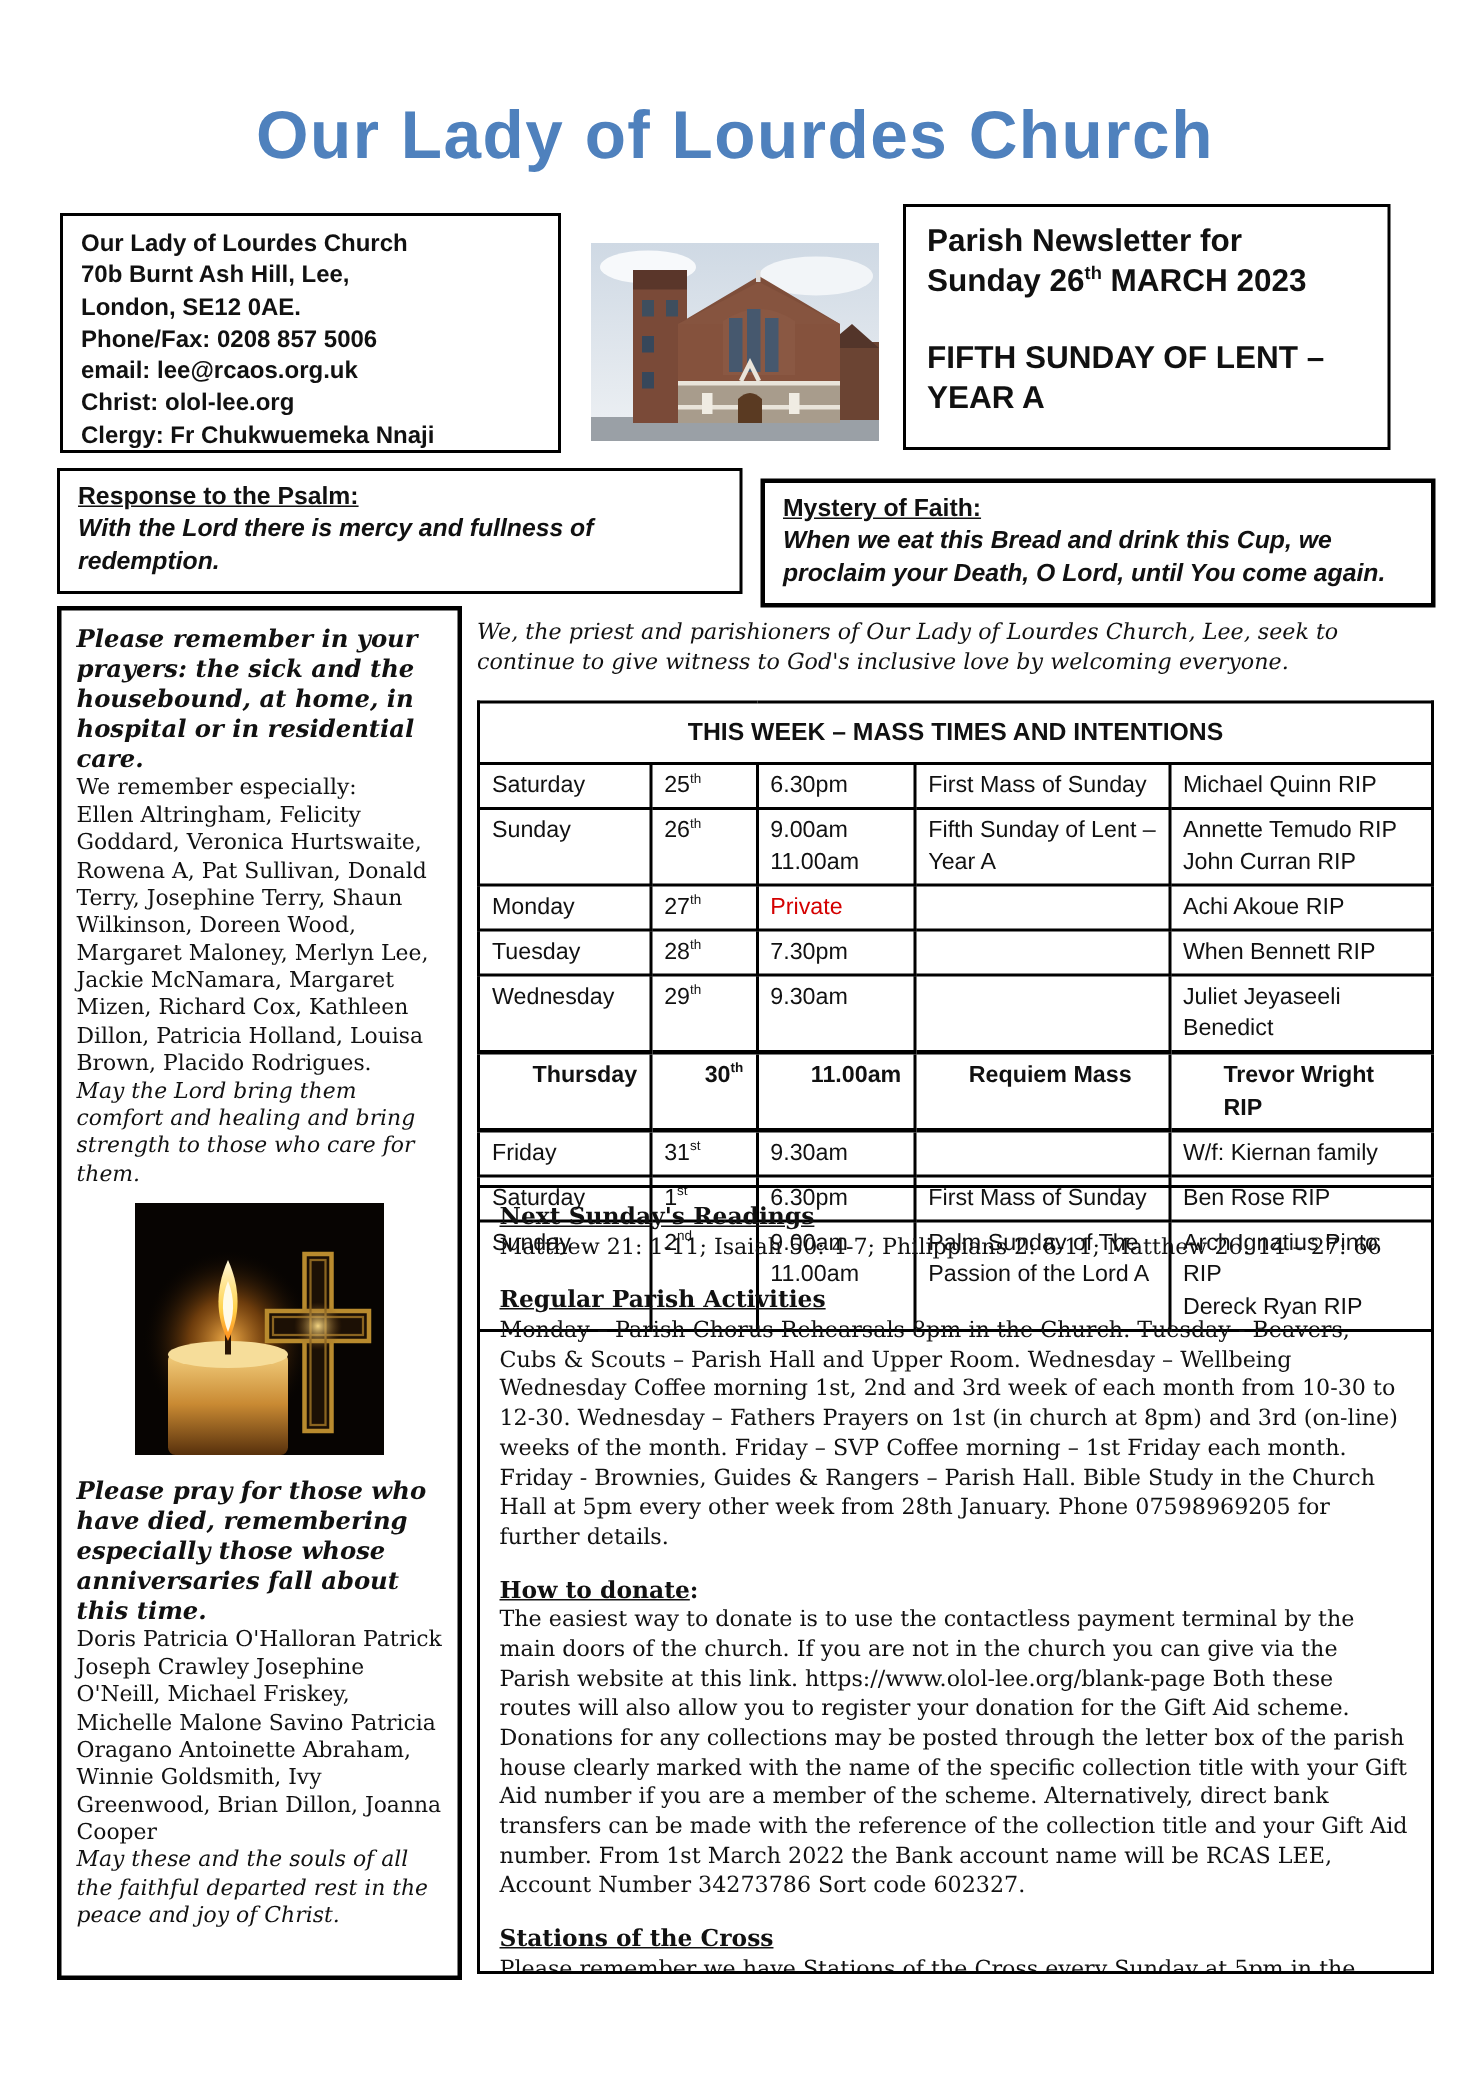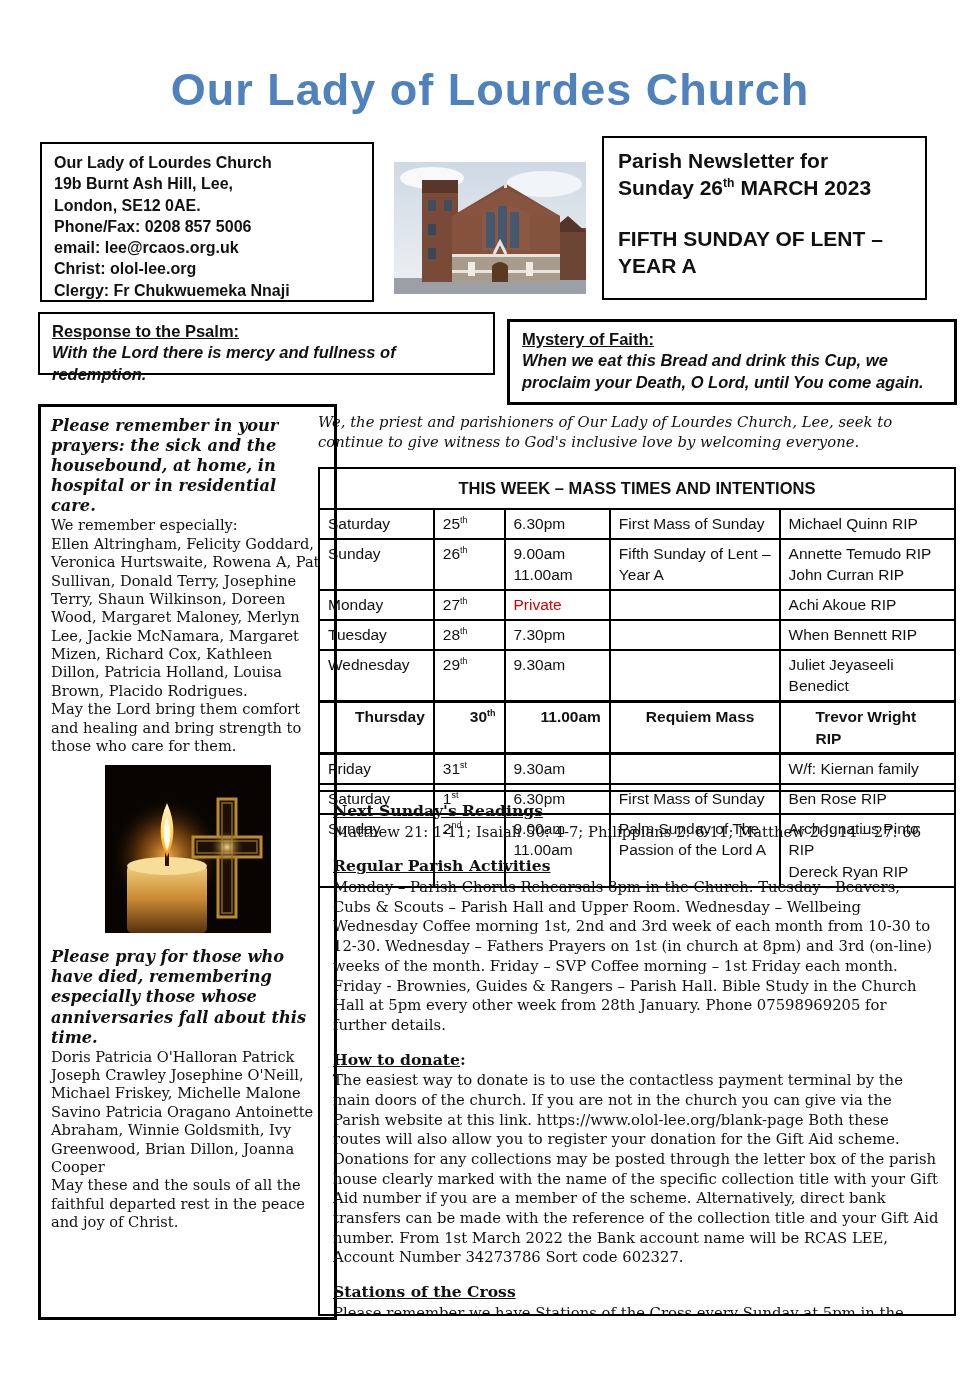--- a/index.html
+++ b/index.html
@@ -25,38 +25,38 @@
   .newsletter-box {
     position: absolute; left: 602px; top: 136px; width: 325px; height: 164px;
     border: 2px solid #000; padding: 10px 14px;
     font-weight: bold; font-size: 21px; line-height: 1.28;
   }
   .newsletter-box .gap { height: 24px; }
   sup { font-size: 0.58em; vertical-align: super; line-height: 0; }
 
   
   .psalm-box {
-    position: absolute; left: 38px; top: 312px; width: 457px; height: 63px;
+    position: absolute; left: 38px; top: 312px; width: 457px; height: 84px;
     border: 2px solid #000; padding: 7px 12px; font-size: 16.5px; line-height: 1.3;
   }
   .faith-box {
     position: absolute; left: 507px; top: 319px; width: 450px; height: 86px;
     border: 3px solid #000; padding: 7px 12px; font-size: 16.5px; line-height: 1.3;
   }
   .box-heading { font-weight: bold; text-decoration: underline; }
   .quote-text { font-weight: bold; font-style: italic; }
 
   
   .sidebar {
-    position: absolute; left: 38px; top: 404px; width: 299px; height: 916px;
+    position: absolute; left: 38px; top: 404px; width: 270px; height: 916px;
     border: 3px solid #000; padding: 9px 10px; overflow: hidden;
     font-family: "DejaVu Serif", serif; font-size: 14.6px; line-height: 1.26;
   }
   .sidebar .prayer-heading { font-weight: bold; font-style: italic; font-size: 16.2px; line-height: 1.24; }
-  .sidebar .blessing { }
+  .sidebar .blessing { font-style: italic; }
   .candle-photo { display: block; margin: 10px auto 8px auto; width: 166px; height: 168px; }
   .sidebar .second-heading { margin-top: 14px; }
 
   
   .tagline {
     position: absolute; left: 318px; top: 412px; width: 640px;
     text-align: left; font-family: "DejaVu Serif", serif; font-style: italic;
     font-size: 14.8px; line-height: 1.35;
   }
 
@@ -89,21 +89,21 @@
 </head>
 <body>
 
 <div class="page">
 
   <div class="page-title">Our Lady of Lourdes Church</div>
 
   <div class="contact-box">
     <div>
         <div>Our Lady of Lourdes Church</div>
-        <div>19b Burnt Ash Hill, Lee,</div>
+        <div>70b Burnt Ash Hill, Lee,</div>
         <div>London, SE12 0AE.</div>
         <div>Phone/Fax: 0208 857 5006</div>
         <div>email: lee@rcaos.org.uk</div>
         <div>Christ:  olol-lee.org</div>
         <div>Clergy: Fr Chukwuemeka Nnaji</div>
       </div>
   </div>
 
   <svg class="church-photo" viewBox="0 0 192 132" preserveAspectRatio="none">
     <defs>

